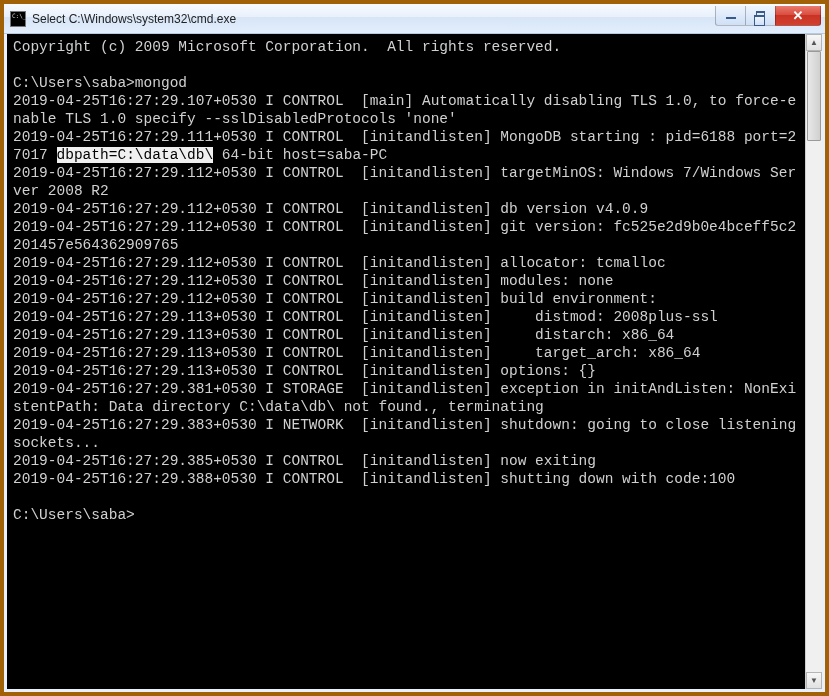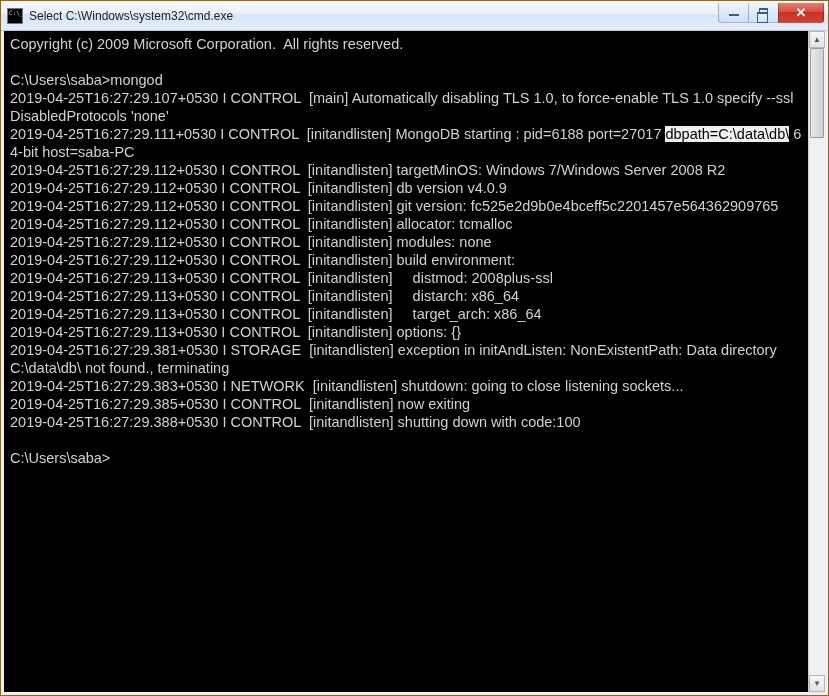--- a/index.html
+++ b/index.html
@@ -8,21 +8,21 @@
     padding: 0;
     font-family: Arial, sans-serif;
     background: #fff;
     width: 829px;
     height: 696px;
     overflow: hidden;
   }
   .window {
     width: 829px;
     height: 696px;
-    border: 1px solid #a16207;
+    border: 4px solid #a16207;
     background: #fff;
     display: flex;
     flex-direction: column;
   }
   .titlebar {
     height: 30px;
     background: linear-gradient(to bottom, #f7fbff 0%, #e8f0fb 45%, #d7e5f7 46%, #e3eefc 100%);
     display: flex;
     align-items: center;
     border-bottom: 1px solid #b8c8df;
@@ -102,21 +102,21 @@
     display: flex;
     background: #000;
     border: 3px solid #e8f0fb;
     border-top: none;
     overflow: hidden;
   }
   .terminal {
     flex: 1;
     background: #000;
     color: #d0d0d0;
-    font-family: Liberation Sans, sans-serif;
+    font-family: Liberation Mono, monospace;
     font-size: 14.5px;
     line-height: 18px;
     padding: 4px 4px 16px 6px;
     white-space: pre-wrap;
     word-break: break-all;
     overflow: hidden;
   }
   .hl {
     background: #f0f0f0;
     color: #000;

